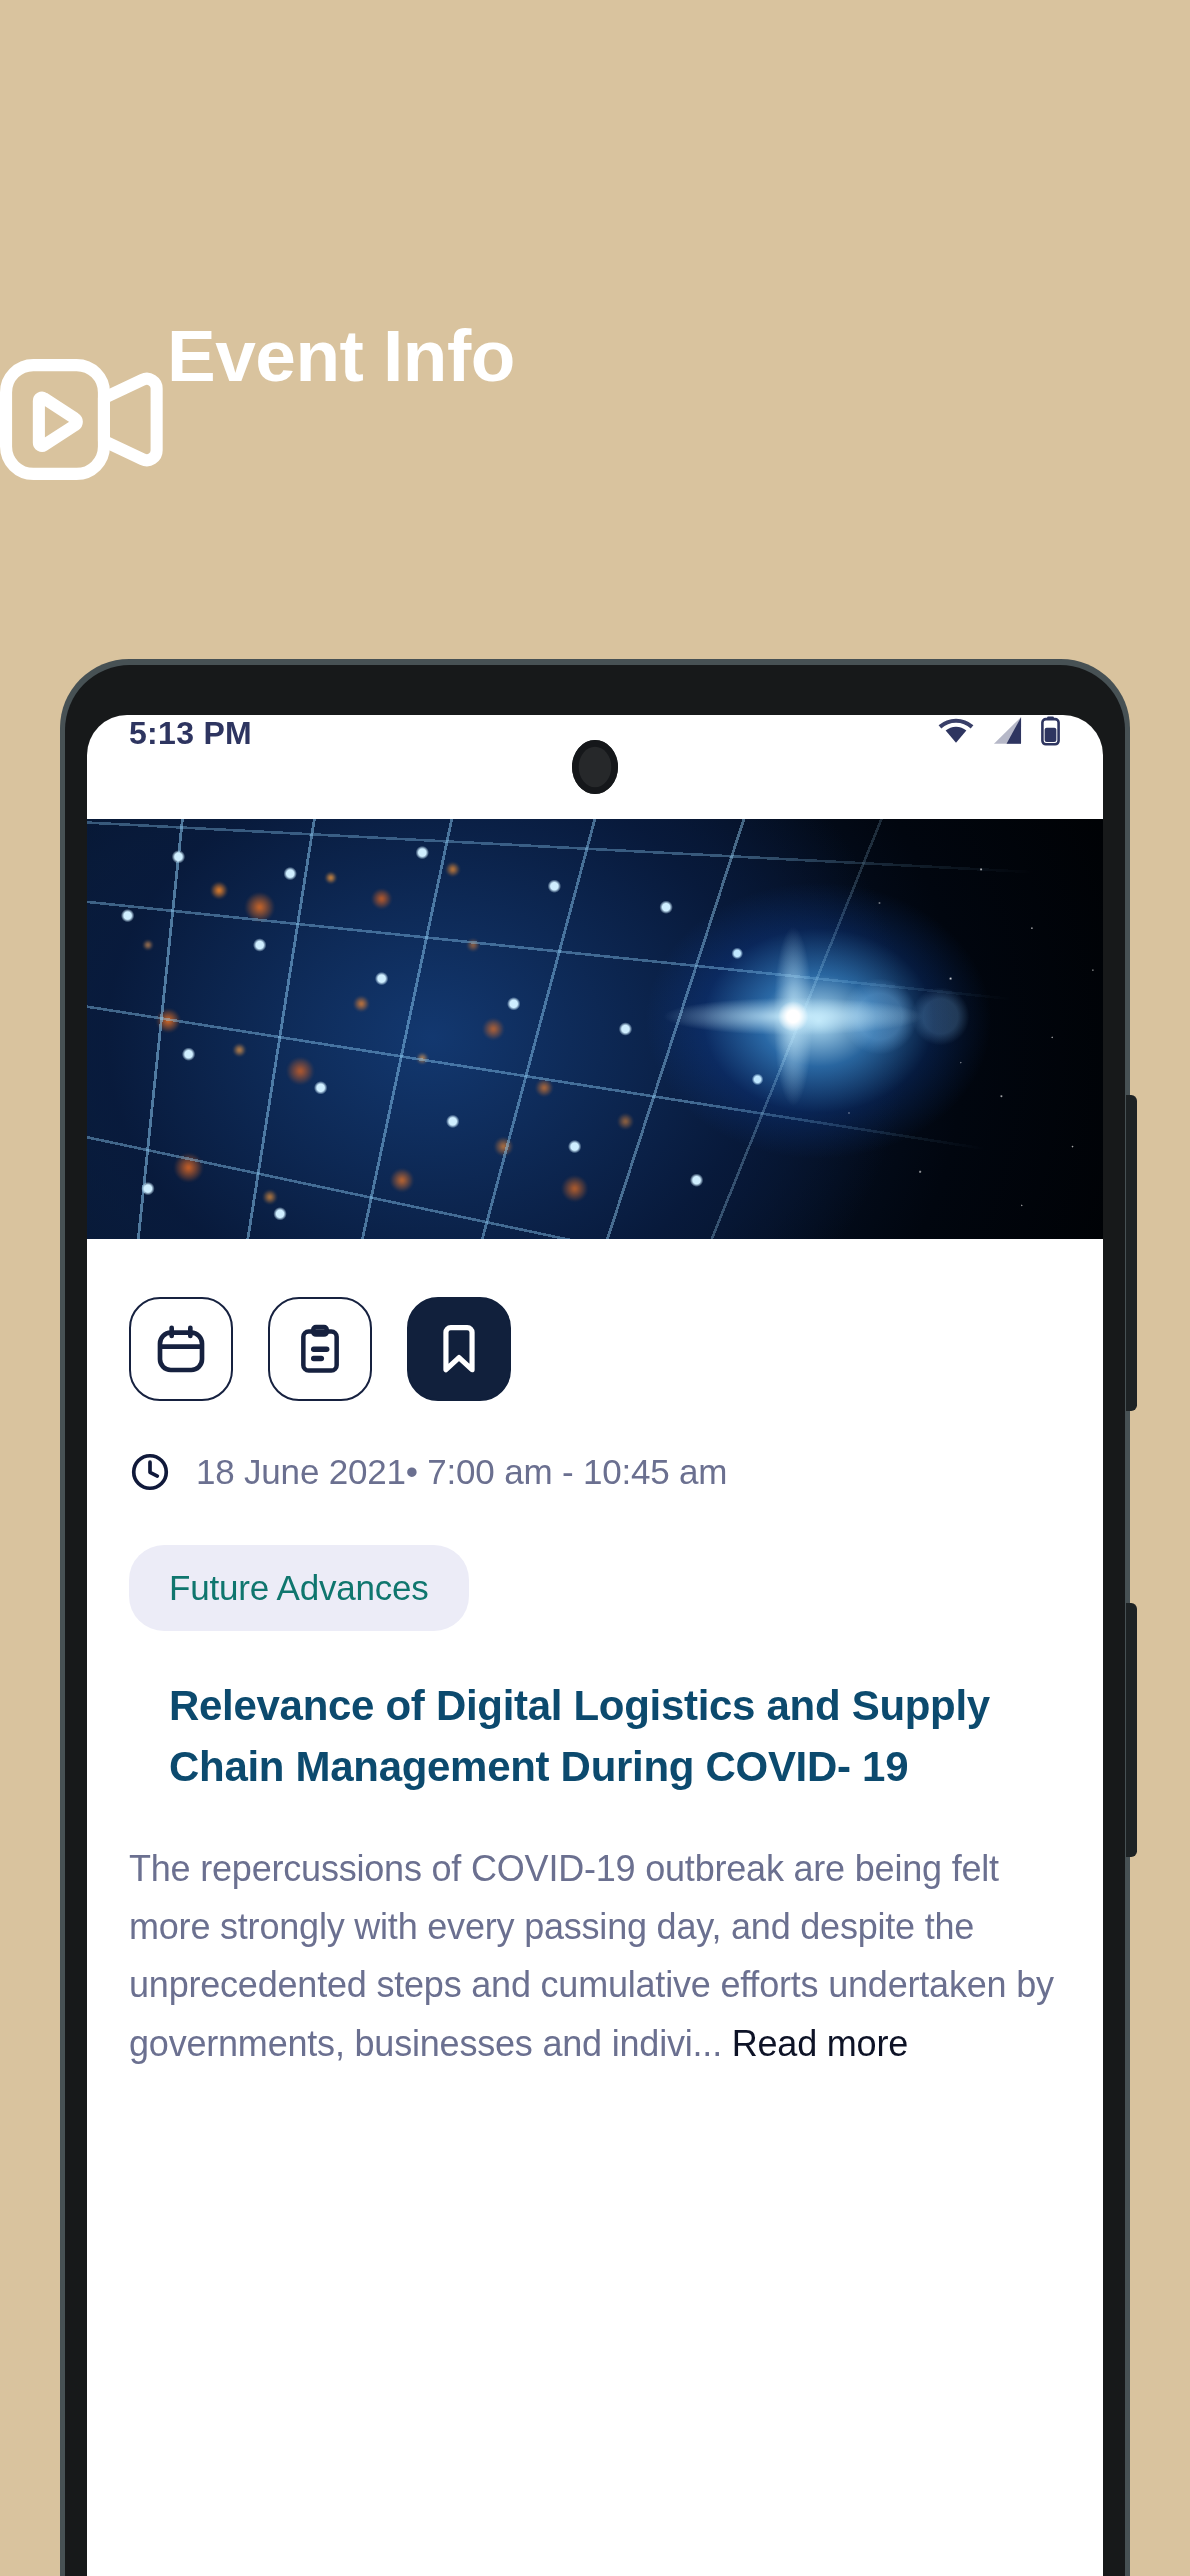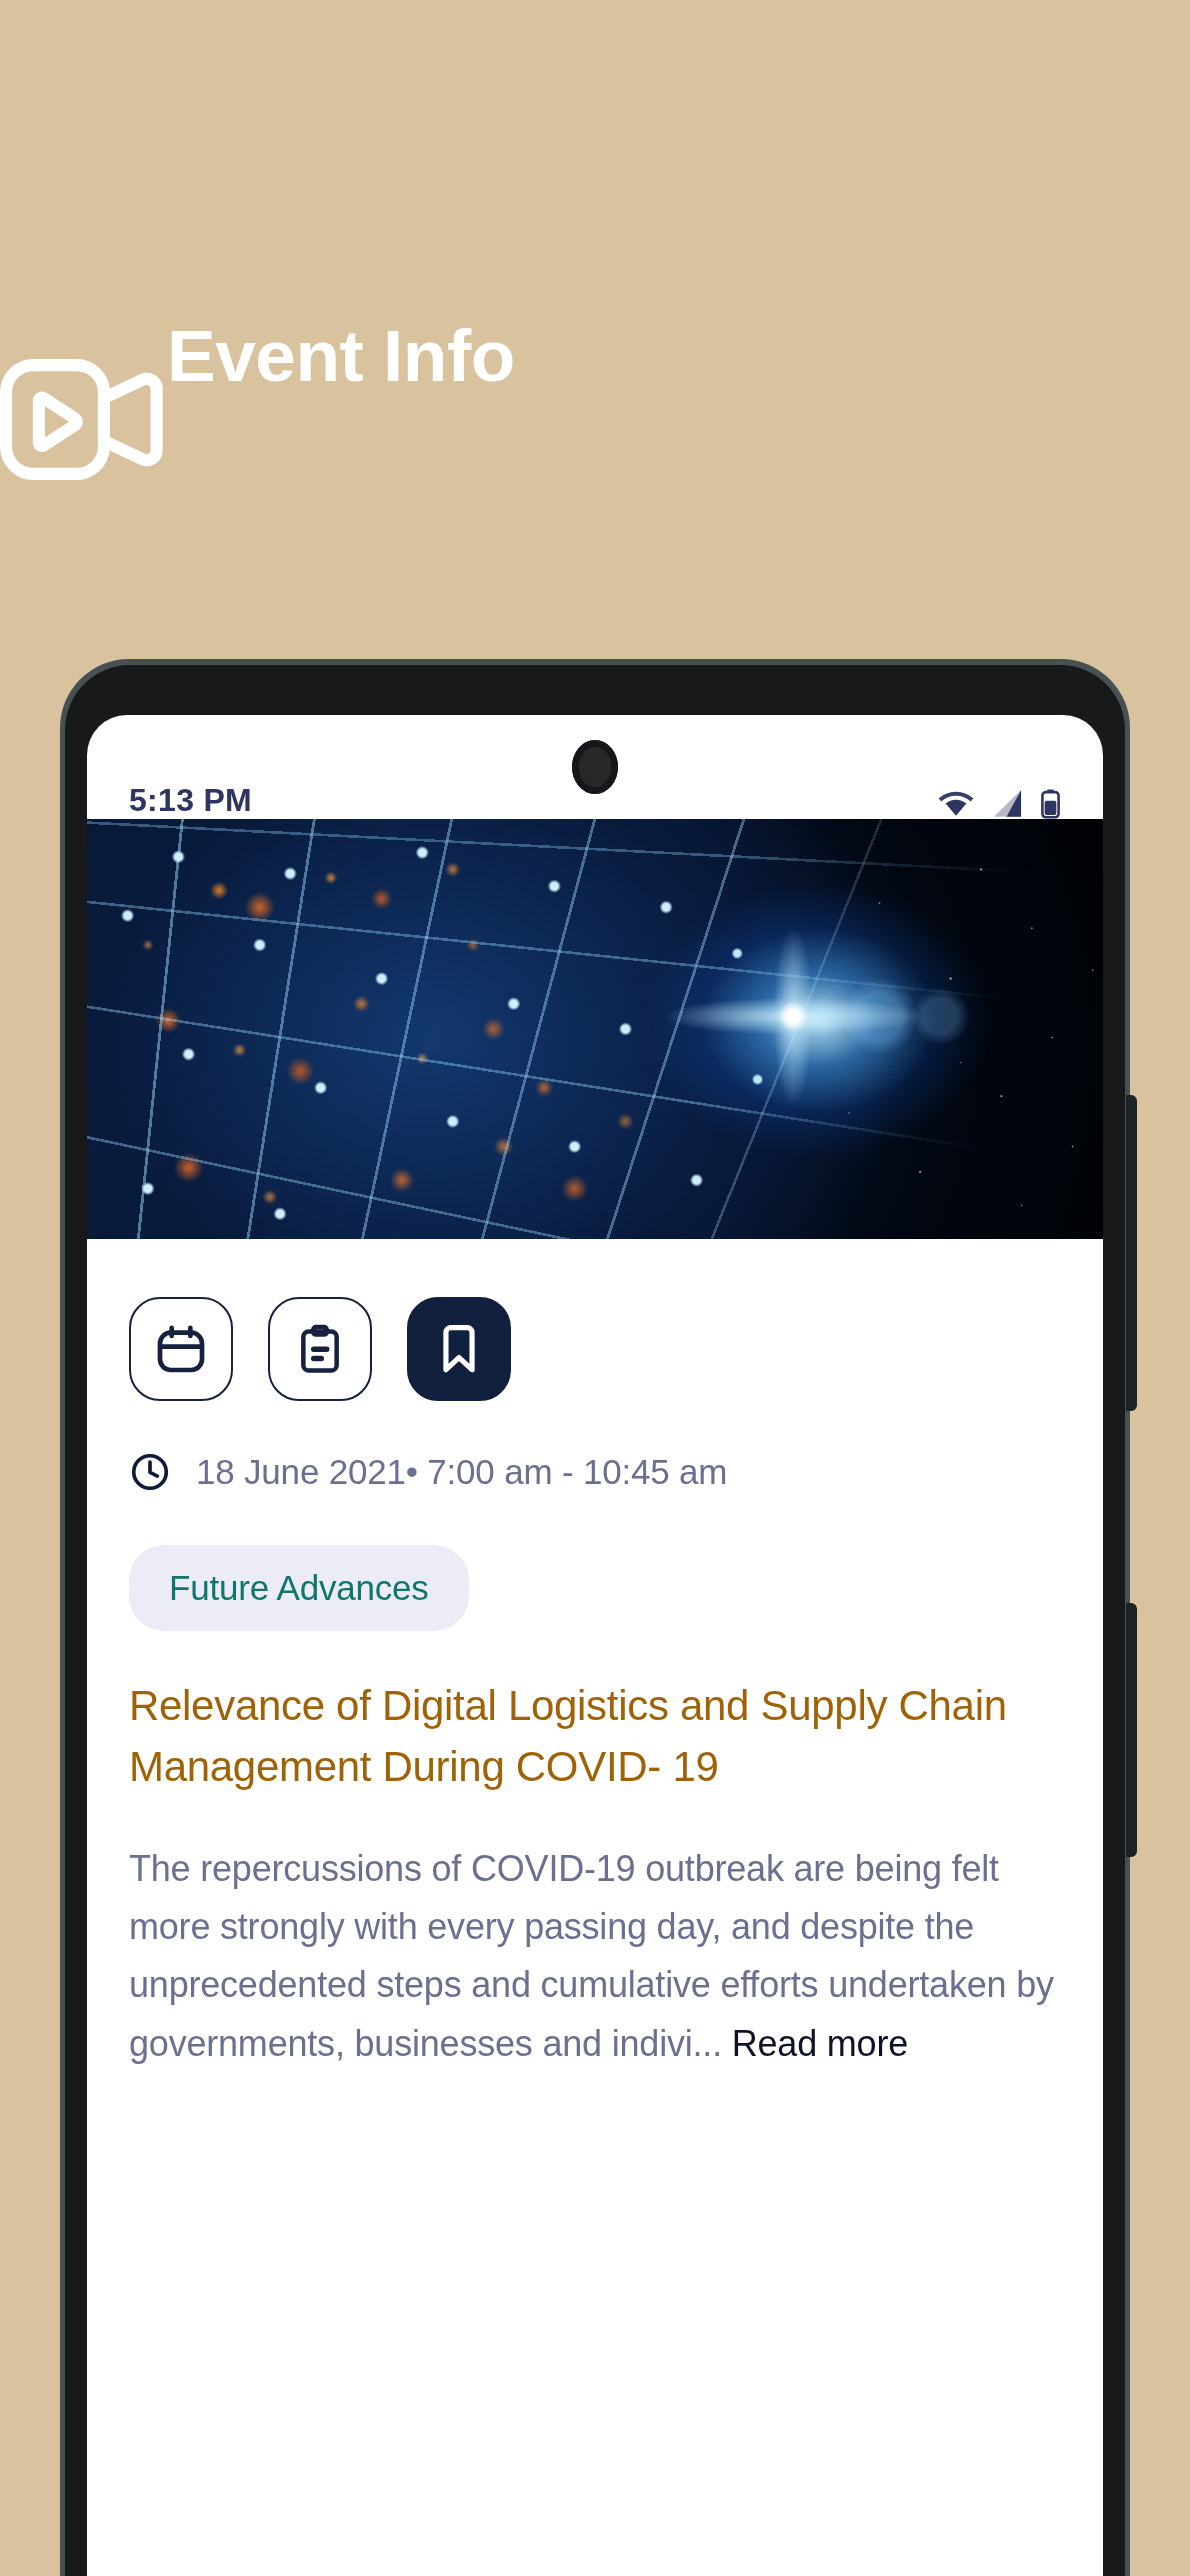--- a/index.html
+++ b/index.html
@@ -51,21 +51,21 @@
   .side-btn {
     position:absolute; right:-6.7px; width:10.5px;
     background:#1d2224; border-radius:0 5.8px 5.8px 0;
   }
   #volume-button { top:436px; height:316px; }
   #power-button  { top:944px; height:254px; }
 
   
   #status-bar {
     position:relative; height:104px; width:100%;
-    display:flex; align-items:flex-end;
+    display:flex; align-items:flex-start;
     padding:0 42px;
     color:#2e3560;
   }
   #status-time { font-size:32px; font-weight:600; letter-spacing:0.3px; }
   #camera-punch {
     position:absolute; left:50%; top:50%;
     transform:translate(-50%,-50%);
     width:46px; height:54px; border-radius:50%;
     background:#26282a;
     box-shadow:inset 0 0 0 6.7px #15171a;
@@ -207,22 +207,22 @@
 
   #tag-chip {
     display:inline-block; margin-top:23px;
     padding:23px 40px; border-radius:35px;
     background:#ececf7; color:#0f766e;
     font-size:35px; letter-spacing:-0.2px;
   }
 
   #article-title {
     margin-top:44px;
-    font-size:42px; font-weight:400; color:#a16207;
-    line-height:1.46; letter-spacing:-0.3px;
+    font-size:42px; font-weight:700; color:#0c4a6e;
+    line-height:1.46; letter-spacing:-0.3px;margin-left:40px;
   }
 
   #article-body {
     margin-top:42px;
     font-size:36px; color:#6b7090;
     line-height:1.62; letter-spacing:-0.2px;
   }
   #read-more-link {
     color:#0d1226; font-weight:400;
   }

